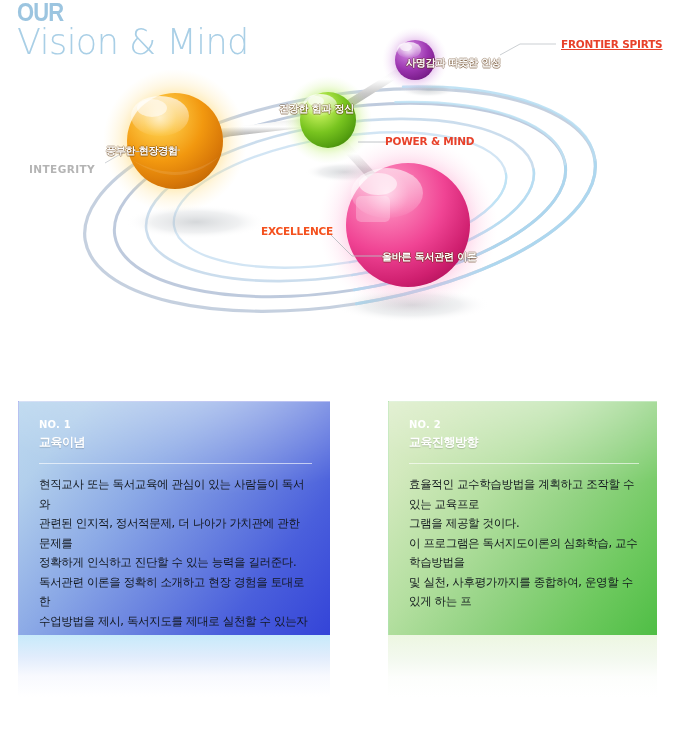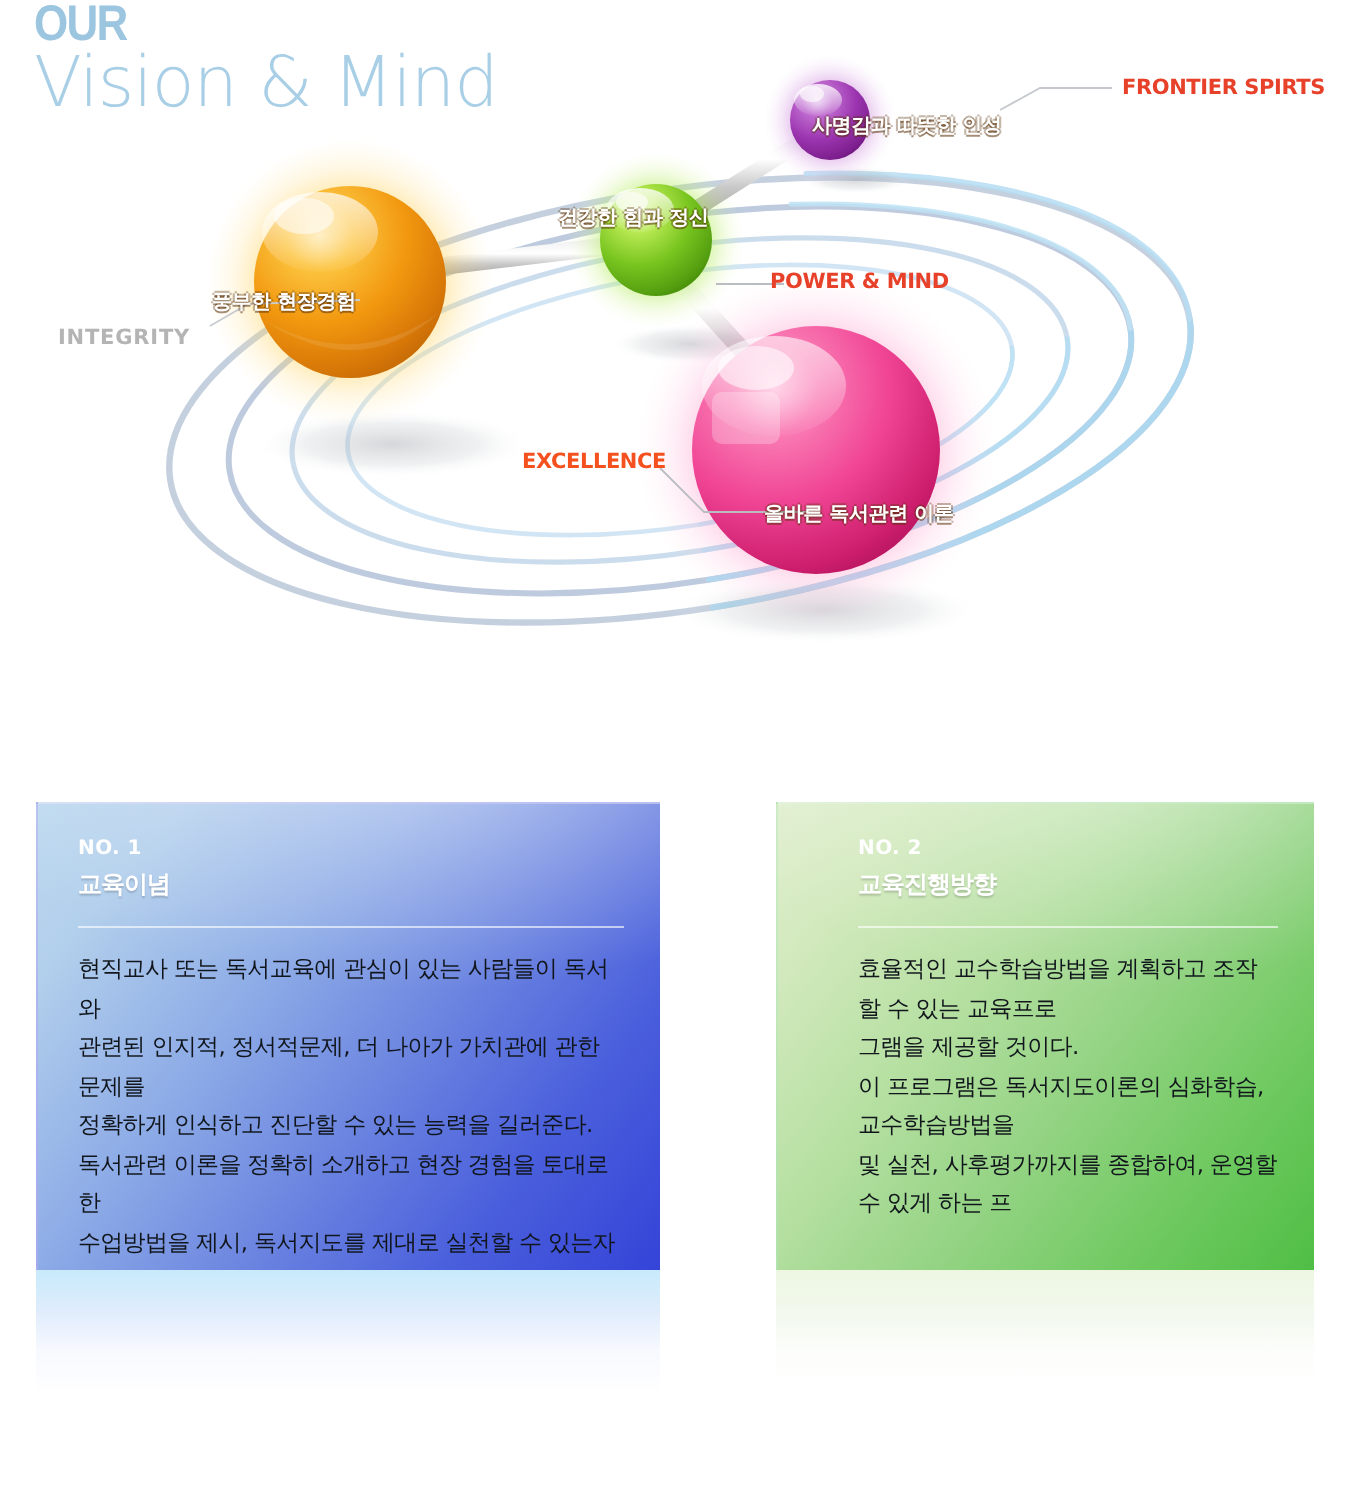--- a/index.html
+++ b/index.html
@@ -109,21 +109,20 @@
 
   #panel1 {
     left: 18px; top: 401px; width: 312px; height: 234px;
     background: linear-gradient(128deg,
         #bcd8ef 0%, #b2cfec 14%, #8ba9e6 38%, #6b84e0 58%, #4a5fdc 78%, #3444d8 100%);
   }
   #panel2 {
     left: 388px; top: 401px; width: 269px; height: 234px;
     background: linear-gradient(128deg,
         #e0efcf 0%, #d2e9bd 15%, #b4dfa0 38%, #93d383 58%, #6ec95f 80%, #4fbe45 100%);
-    padding-left: 20px;
   }
 
   .reflect {
     position: absolute;
     pointer-events: none;
   }
   #reflect1 {
     left: 18px; top: 635px; width: 312px; height: 62px;
     background: linear-gradient(180deg,
       rgba(196,233,250,.95) 0%, rgba(205,224,250,.60) 35%,
@@ -290,21 +289,21 @@
     </g>
   </svg>
 
   <div class="lbl lbl-sphere" style="left:106px; top:144px;">풍부한 현장경험</div>
   <div class="lbl lbl-sphere" style="left:279px; top:102px;">건강한 힘과 정신</div>
   <div class="lbl lbl-sphere" style="left:406px; top:56px;">사명감과  따뜻한 인성</div>
   <div class="lbl lbl-sphere" style="left:382px; top:250px;">올바른 독서관련 이론</div>
 
   <div class="lbl lbl-tag tag-gray" style="left:29px; top:163px;">INTEGRITY</div>
   <div class="lbl lbl-tag tag-red" style="left:385px; top:135px;">POWER &amp; MIND</div>
-  <div class="lbl lbl-tag tag-red" style="left:561px; top:38px;">FRONTIER SPIRTS</div>
+  <div class="lbl lbl-tag tag-red" style="left:561px; top:38px;text-decoration:underline;">FRONTIER SPIRTS</div>
   <div class="lbl lbl-tag tag-orange" style="left:261px; top:225px;">EXCELLENCE</div>
 </div>
 
 <div class="panel" id="panel1">
   <div class="sheen"></div>
   <div class="inner">
     <div class="no">NO. 1</div>
     <div class="ttl">교육이념</div>
     <div class="rule"></div>
     <div class="body">

